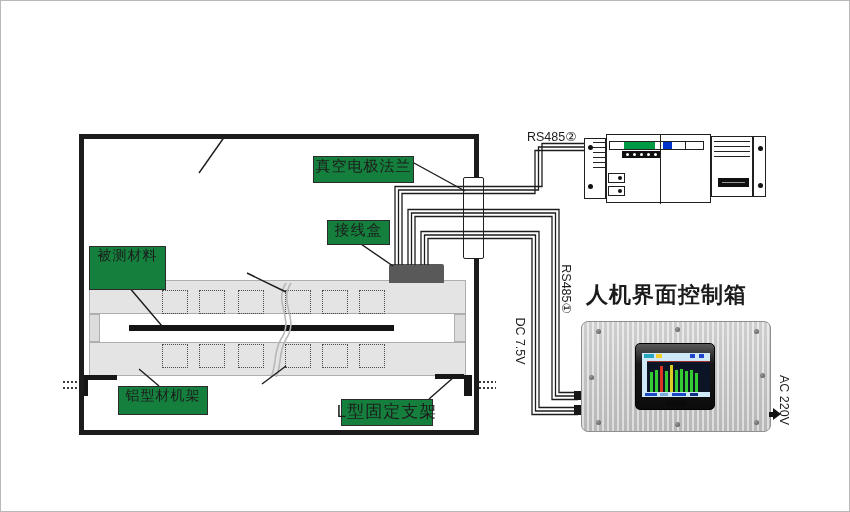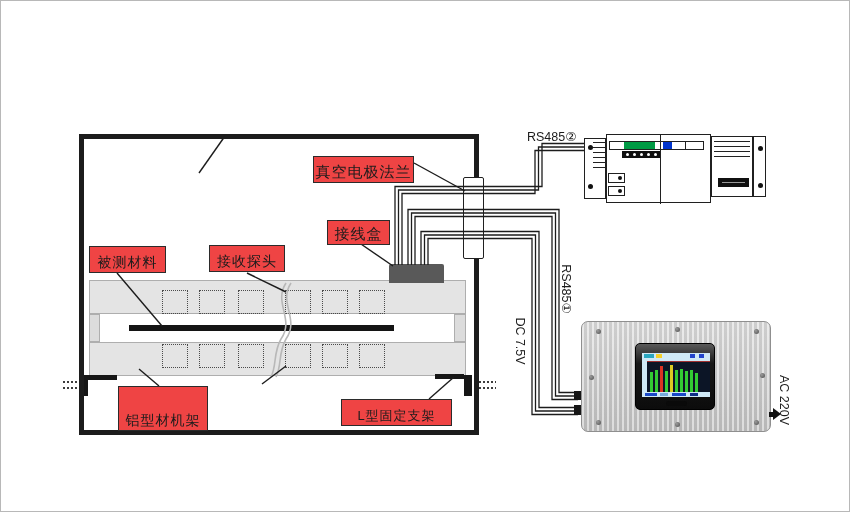--- a/index.html
+++ b/index.html
@@ -11,21 +11,21 @@
   .chamber-wall{border:5px solid #1c1c1c;background:transparent;}
   .bar{background:#e4e4e4;border:1px solid #aeaeae;}
   .col{background:#dcdcdc;border:1px solid #aeaeae;}
   .dotted-square{border:1.5px dotted #4a4a4a;background:transparent;}
   .material-bar{background:#141414;}
   .junction{background:#595959;border-radius:2px 2px 0 0;}
   .flange{background:#ffffff;border:1.6px solid #202020;border-radius:2px;}
   .bracket{background:#161616;}
   .mount-dots{height:2px;background:repeating-linear-gradient(90deg,#3c3c3c 0 2px,transparent 2px 4px);}
   
-  .label-box{background:#ef4444;border:1.4px solid #2b2b2b;display:flex;align-items:flex-end;
+  .label-box{background:#15803d;border:1.4px solid #2b2b2b;display:flex;align-items:flex-start;
              justify-content:center;font-size:14px;letter-spacing:1px;white-space:nowrap;}
   .big-title{font-size:23px;font-weight:500;letter-spacing:2px;}
   .section-title{font-size:22px;font-weight:600;letter-spacing:1px;white-space:nowrap;}
   .wire-label{font-size:12.5px;font-weight:500;white-space:nowrap;}
   .vtext{transform:rotate(90deg);transform-origin:center;text-align:center;}
   
   .plc-box{background:#fff;border:1.6px solid #202020;}
   .screw{position:absolute;width:5px;height:5px;border-radius:50%;background:#111;}
   .slats{position:absolute;background:repeating-linear-gradient(180deg,#222 0 1px,transparent 1px 5px);}
   .term-bar{position:absolute;background:#101010;display:flex;align-items:center;justify-content:space-around;padding:0 2px;}
@@ -201,33 +201,33 @@
 
   <div class="abs" style="left:768px;top:411px;width:4px;height:5px;background:#111;"></div>
   <div class="abs" style="left:772px;top:407px;width:0;height:0;border-top:6px solid transparent;border-bottom:6px solid transparent;border-left:8px solid #111;"></div>
 
   <div class="abs label-box" style="left:312px;top:155px;width:101px;height:27px;font-size:15px;">
     <span>真空电极法兰</span>
   </div>
   <div class="abs label-box" style="left:326px;top:219px;width:63px;height:25px;font-size:15px;">
     <span>接线盒</span>
   </div>
-  <div class="abs label-box" style="left:88px;top:245px;width:77px;height:27px;">
+  <div class="abs label-box" style="left:88px;top:245px;width:77px;height:44px;">
     <span>被测材料</span>
   </div>
-  <div class="abs label-box" style="left:208px;top:244px;width:76px;height:27px;">
-    <span>接收探头</span>
-  </div>
-  <div class="abs label-box" style="left:117px;top:385px;width:90px;height:45px;font-family:Liberation Serif, serif;">
+  <div class="abs label-box" style="left:117px;top:385px;width:90px;height:29px;font-family:Liberation Serif, serif;">
     <span>铝型材机架</span>
   </div>
-  <div class="abs label-box" style="left:340px;top:398px;width:111px;height:27px;font-size:13px;">
+  <div class="abs label-box" style="left:340px;top:398px;width:92px;height:27px;font-size:17px;">
     <span>L型固定支架</span>
   </div>
 
+  <div class="abs section-title" style="left:585px;top:279px;">
+    <span>人机界面控制箱</span>
+  </div>
 
   <div class="abs wire-label" style="left:526px;top:128px;">
     <span>RS485②</span>
   </div>
   <div class="abs wire-label vtext" style="left:531px;top:281px;width:70px;height:14px;">
     <span>RS485①</span>
   </div>
   <div class="abs wire-label vtext" style="left:489px;top:333px;width:60px;height:14px;">
     <span>DC 7.5V</span>
   </div>

